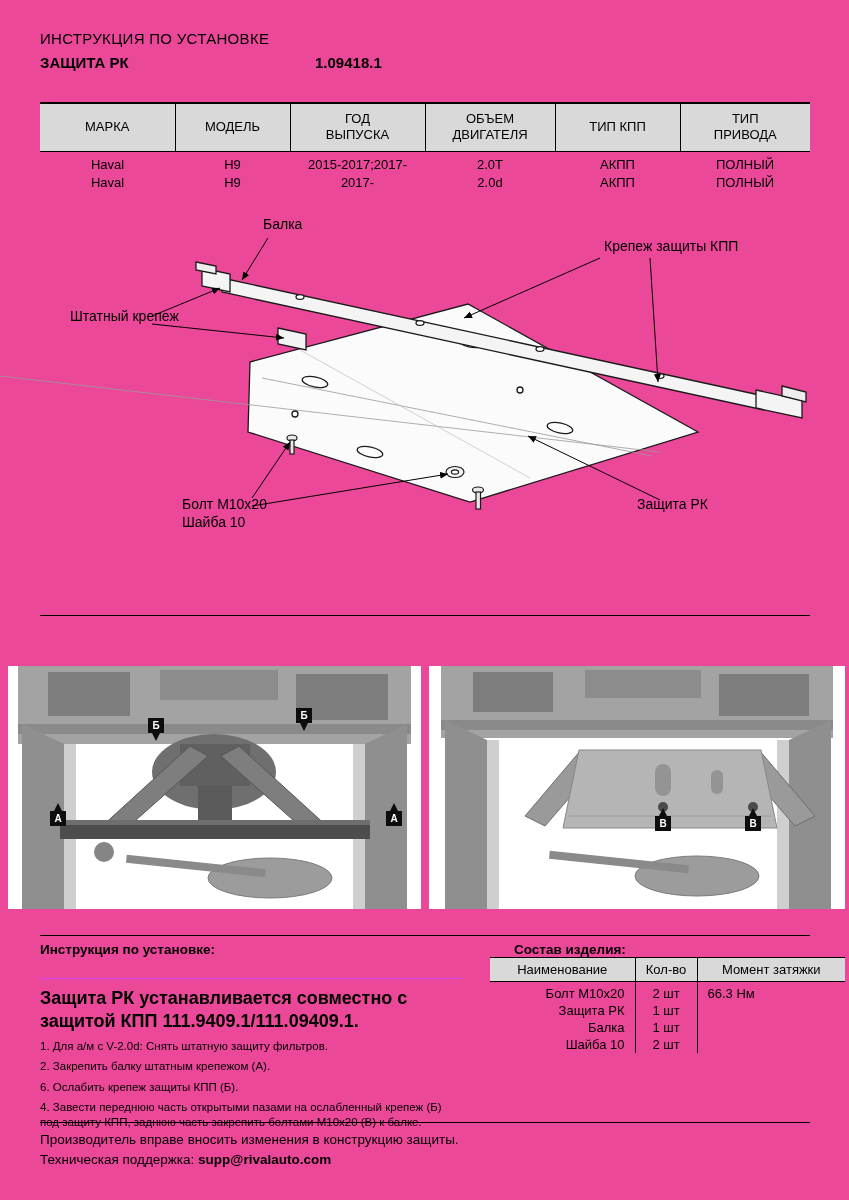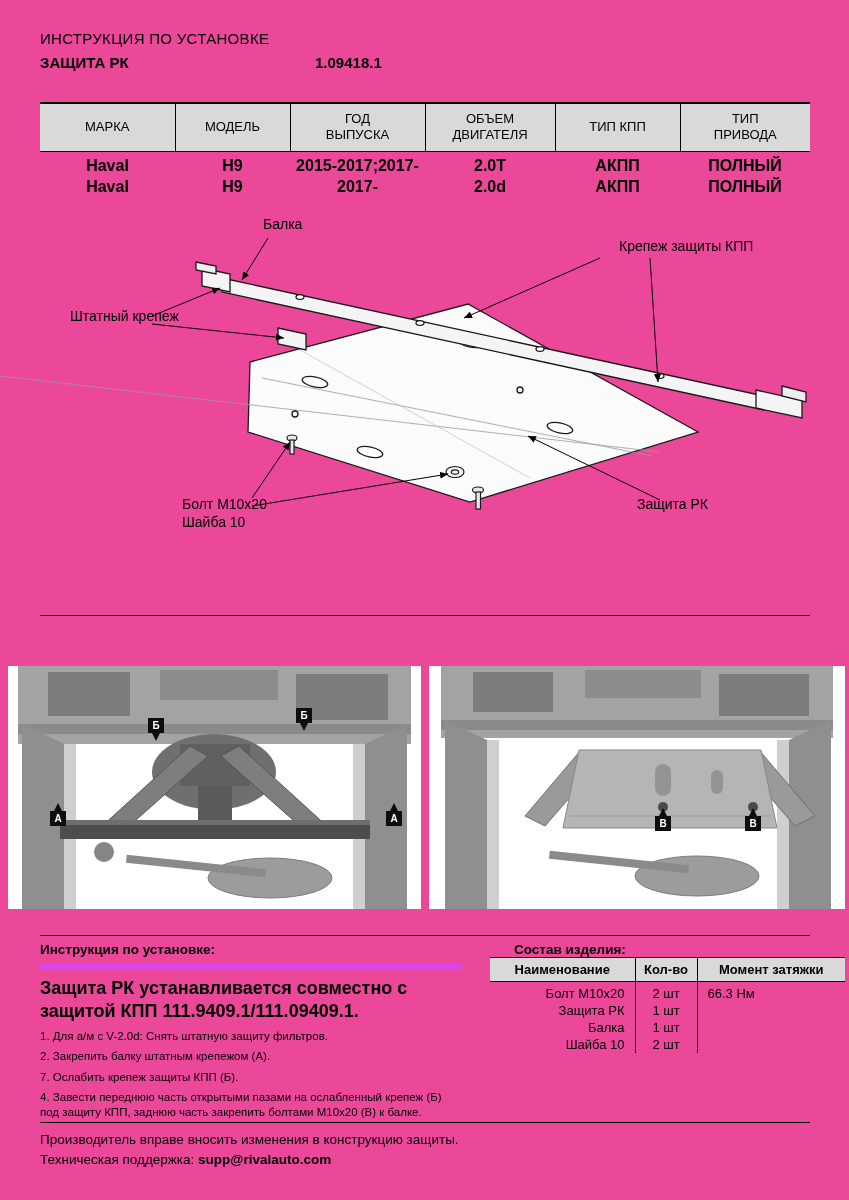--- a/index.html
+++ b/index.html
@@ -21,29 +21,29 @@
 
   
   .spec-wrap { top:102px; left:40px; width:770px; }
   table.spec { width:770px; border-collapse:collapse; border-top:2px solid #000; }
   table.spec th {
     background:#d9d9d9; font-weight:normal; font-size:13px;
     padding:7px 2px; text-align:center; white-space:pre-line;
     border-bottom:1px solid #000; line-height:1.25;
   }
   table.spec th + th { border-left:1px solid #000; }
-  table.spec td { font-size:16px; text-align:center; padding:2px 2px 1px;font-weight:bold; }
+  table.spec td { font-size:13px; text-align:center; padding:2px 2px 1px; }
   table.spec tr.first td { padding-top:5px; }
 
   
   .diagram { top:200px; left:0; width:849px; height:420px; }
   .diagram svg { position:absolute; top:0; left:0; }
   .dlabel { position:absolute; font-size:14px; white-space:nowrap; z-index:2; }
   .lbl-beam { left:263px; top:16px; }
-  .lbl-kpp { left:619px; top:38px;text-align:right; }
+  .lbl-kpp { left:604px; top:38px;text-align:right; }
   .lbl-stock { left:70px; top:108px; }
   .lbl-bolt { left:182px; top:296px; }
   .lbl-washer { left:182px; top:314px; }
   .lbl-shield { left:637px; top:296px; }
 
   .rule { background:#000; height:1px; }
   .rule-1 { top:615px; left:40px; width:770px; }
   .rule-2 { top:935px; left:40px; width:770px; }
   .rule-3 { top:1122px; left:40px; width:770px; }
 
@@ -61,30 +61,30 @@
     border:4px solid transparent; border-top:8px solid #0d0d0d;
   }
   .marker.up::after {
     content:""; position:absolute; left:4px; top:-12px;
     border:4px solid transparent; border-bottom:8px solid #0d0d0d;
   }
 
   
   .instructions { top:942px; left:40px; width:422px; }
   .sec-head { font-size:13.5px; font-weight:bold; }
-  .instructions .sec-head { border-bottom:5px solid #d946ef; padding-bottom:7px; }
+  .instructions .sec-head { border-bottom:1px solid #d946ef; padding-bottom:21px; }
   .intro { margin-top:8px; font-size:18px; font-weight:bold; line-height:1.3; }
   .steps { margin-top:2px; font-size:11.5px; line-height:1.34; }
   .steps div { margin-top:5px; }
 
   .composition { top:942px; left:490px; width:355px; }
   .composition .sec-head { padding-left:24px; }
   table.comp { width:355px; border-collapse:collapse; border-top:1px solid #000; }
   table.comp th {
-    background:#d9d9d9; font-weight:bold; font-size:13px; text-align:center;
+    background:#d9d9d9; font-weight:normal; font-size:13px; text-align:center;
     padding:4px 2px; border-bottom:1px solid #000;
   }
   table.comp td { font-size:13px; padding:1px 2px; }
   table.comp .sep { border-left:1px solid #000; }
   table.comp td.name { text-align:right; padding-right:10px; }
   table.comp td.qty { text-align:center; }
   table.comp td.torque { text-align:left; padding-left:10px; }
   table.comp tr.first td { padding-top:4px; }
 
   
@@ -271,21 +271,21 @@
   </div>
 
   <div class="abs rule rule-2"></div>
 
   <div class="abs instructions">
     <div class="sec-head">Инструкция по установке:</div>
     <div class="intro">Защита РК устанавливается совместно с защитой КПП 111.9409.1/111.09409.1.</div>
     <div class="steps">
       <div>1. Для а/м с V-2.0d: Снять штатную защиту фильтров.</div>
       <div>2. Закрепить балку штатным крепежом (А).</div>
-      <div>7. Ослабить крепеж защиты КПП (Б).</div>
+      <div>6. Ослабить крепеж защиты КПП (Б).</div>
       <div>4. Завести переднюю часть открытыми пазами на ослабленный крепеж (Б) под защиту КПП, заднюю часть закрепить болтами М10х20 (В) к балке.</div>
     </div>
   </div>
 
   <div class="abs composition">
     <div class="sec-head">Состав изделия:</div>
     <table class="comp">
       <colgroup>
         <col style="width:145px">
           <col style="width:62px">

